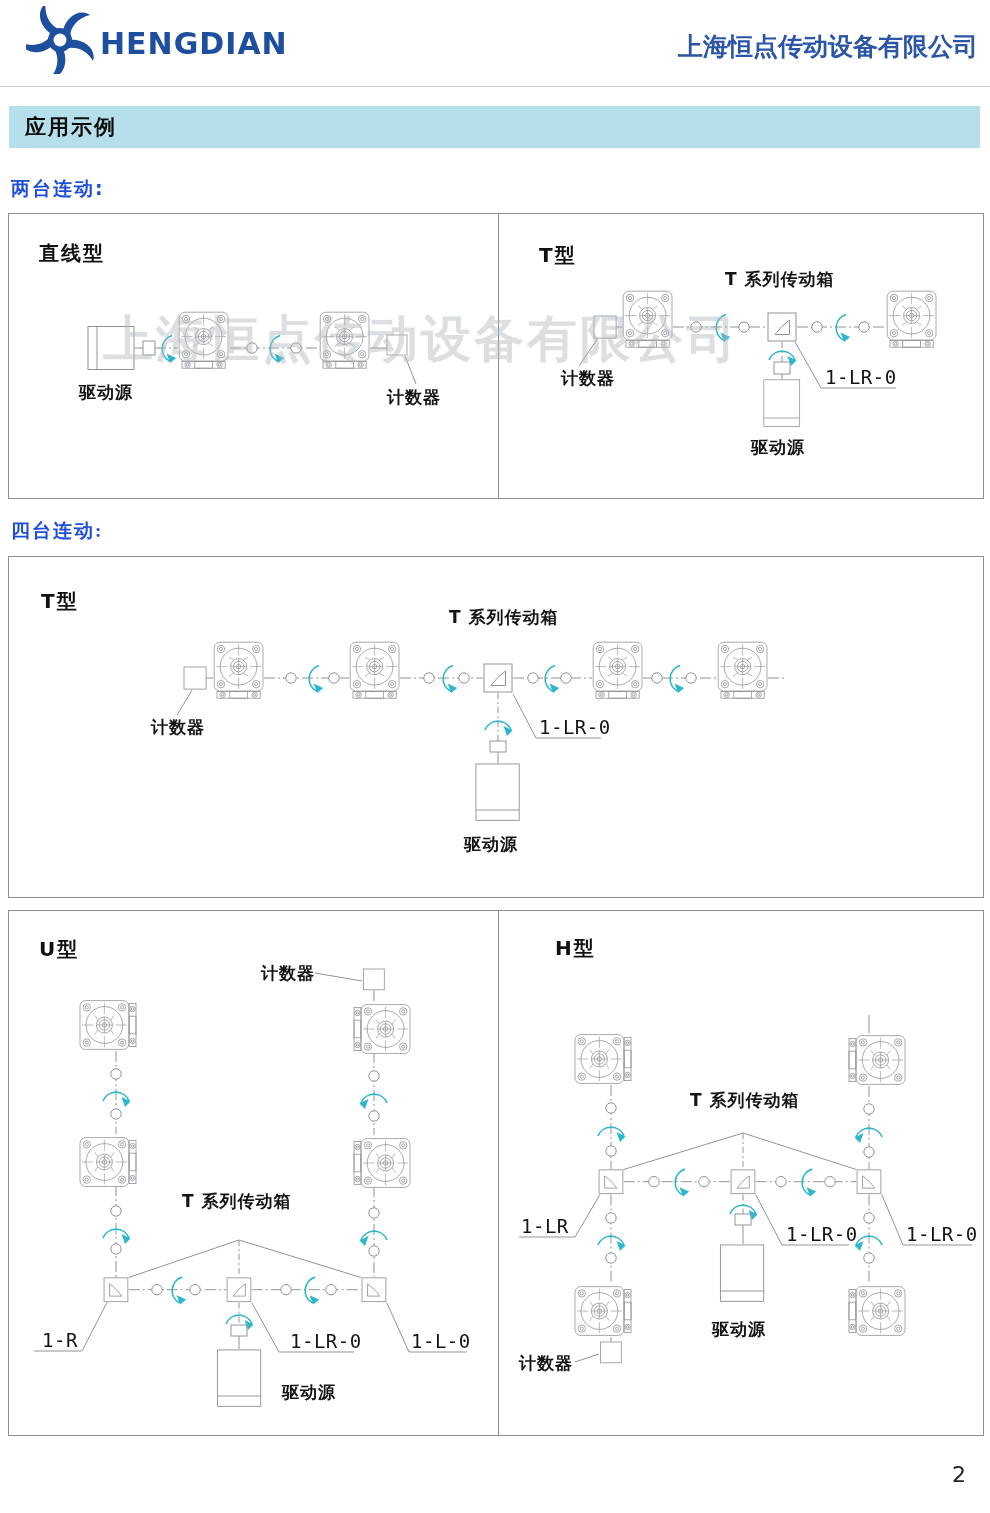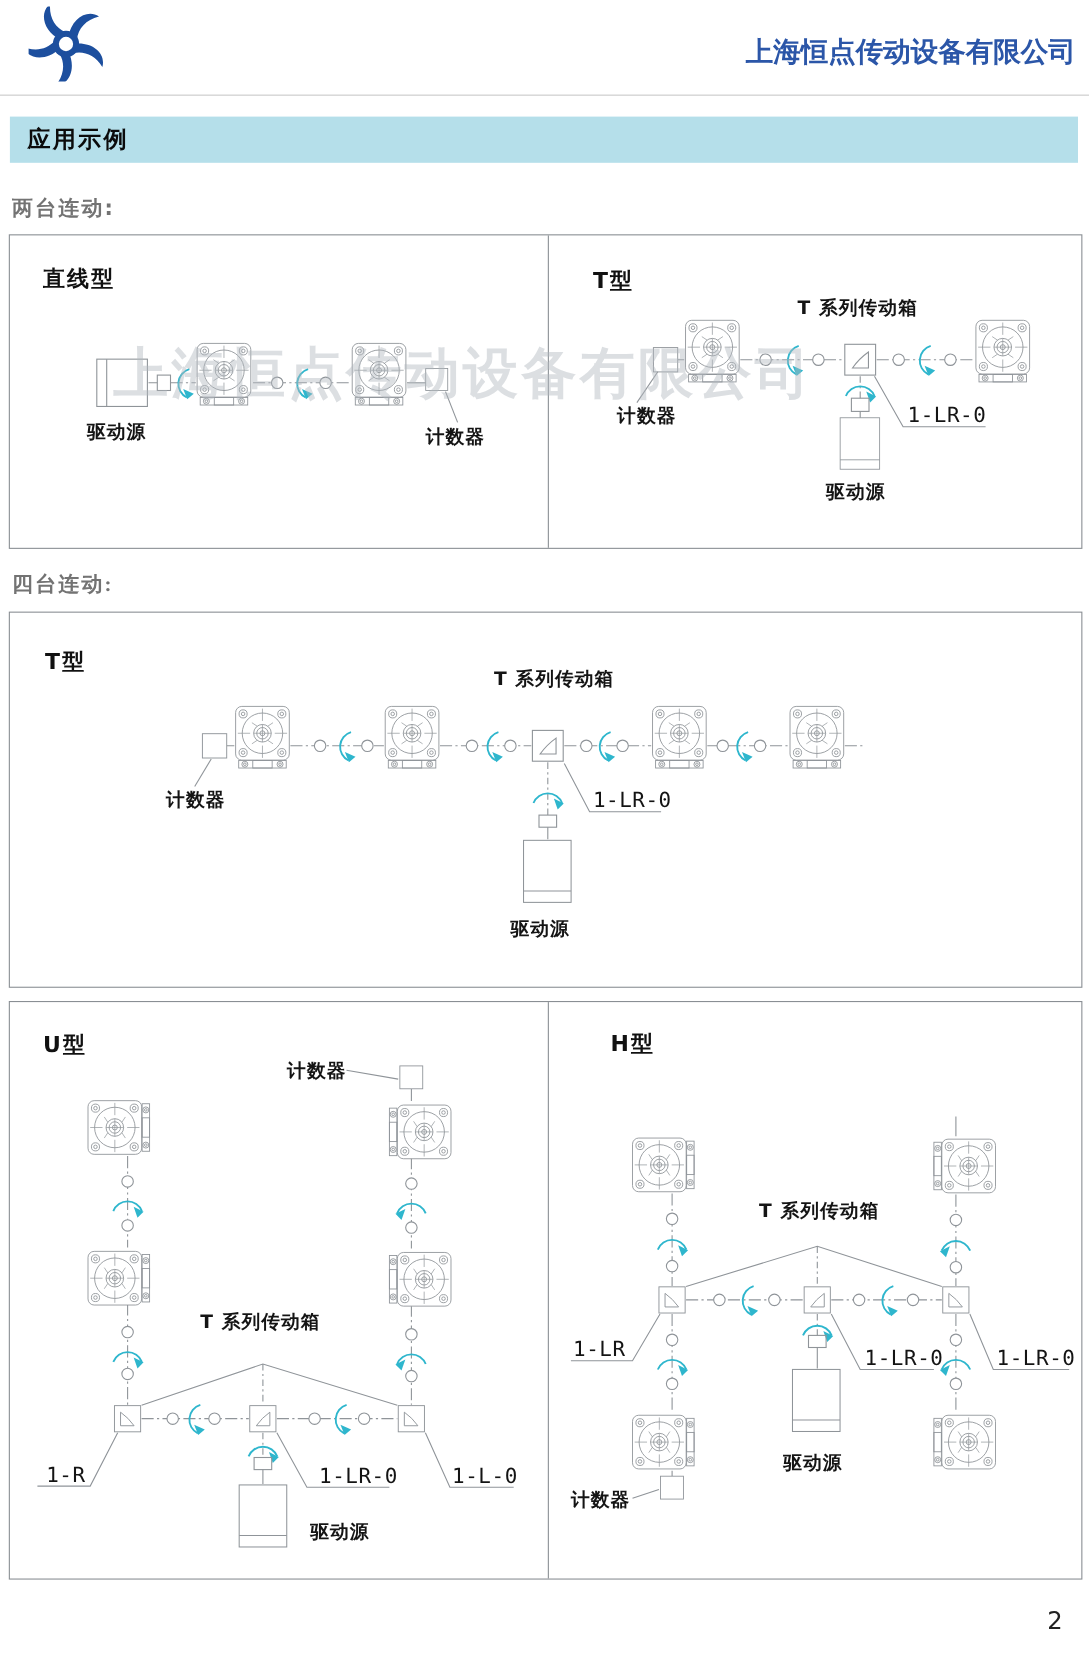--- a/index.html
+++ b/index.html
@@ -9,21 +9,21 @@
   .logo-svg{position:absolute;left:26px;top:6px;}
   .logo-text{position:absolute;left:100px;top:26px;font-size:30px;font-weight:bold;
              color:#1d4f9e;letter-spacing:1px;}
   .company{position:absolute;right:12px;top:30px;font-size:25px;font-weight:bold;
            font-family:"DejaVu Serif","Liberation Serif",serif;color:#2b56a8;}
   .hr{position:absolute;left:0;top:86px;width:990px;height:1px;background:#c9c9c9;}
   
   .band{position:absolute;left:9px;top:106px;width:971px;height:42px;background:#b5dfea;
         line-height:42px;padding-left:16px;box-sizing:border-box;font-size:21px;
         font-weight:600;color:#0b0b0b;letter-spacing:2px;}
-  .grp-head{position:absolute;left:11px;font-size:19px;font-weight:700;letter-spacing:2px;color:#737373;}
+  .grp-head{position:absolute;left:11px;font-size:19px;font-weight:700;letter-spacing:2px;color:#1d4ed8;}
   .gh1{top:176px;} .gh2{top:518px;font-family:Liberation Serif, serif;}
   
   .dbox{position:absolute;left:8px;width:974px;border:1px solid #8a8f94;display:flex;background:#fff;}
   .b1{top:213px;height:284px;} .b2{top:556px;height:340px;} .b3{top:910px;height:524px;justify-content:center;}
   .cell-l{width:489px;border-right:1px solid #8a8f94;position:relative;}
   .cell-r{flex:1;position:relative;}
   .cell-f{width:100%;position:relative;}
   svg{display:block;}
   
   .ln{stroke:#8f9499;fill:none;stroke-width:1;}
@@ -106,20 +106,21 @@
       <g>
         <path d="M2 -6 C 5 -24, 20 -32, 30 -25 C 18 -22, 11 -14, 10 -4 Z"></path>
         <path d="M2 -6 C 5 -24, 20 -32, 30 -25 C 18 -22, 11 -14, 10 -4 Z" transform="rotate(72)"></path>
         <path d="M2 -6 C 5 -24, 20 -32, 30 -25 C 18 -22, 11 -14, 10 -4 Z" transform="rotate(144)"></path>
         <path d="M2 -6 C 5 -24, 20 -32, 30 -25 C 18 -22, 11 -14, 10 -4 Z" transform="rotate(216)"></path>
         <path d="M2 -6 C 5 -24, 20 -32, 30 -25 C 18 -22, 11 -14, 10 -4 Z" transform="rotate(288)"></path>
       </g>
       <circle r="6.5" fill="#fff"></circle>
     </g>
   </svg>
+  <div class="logo-text">HENGDIAN</div>
   <div class="company">上海恒点传动设备有限公司</div>
   <div class="hr"></div>
 
   <div class="band">应用示例</div>
 
   <div class="grp-head gh1">两台连动:</div>
 
   <div class="dbox b1">
     <div class="cell-l">
       <svg width="487" height="282" viewBox="0 0 487 282">

